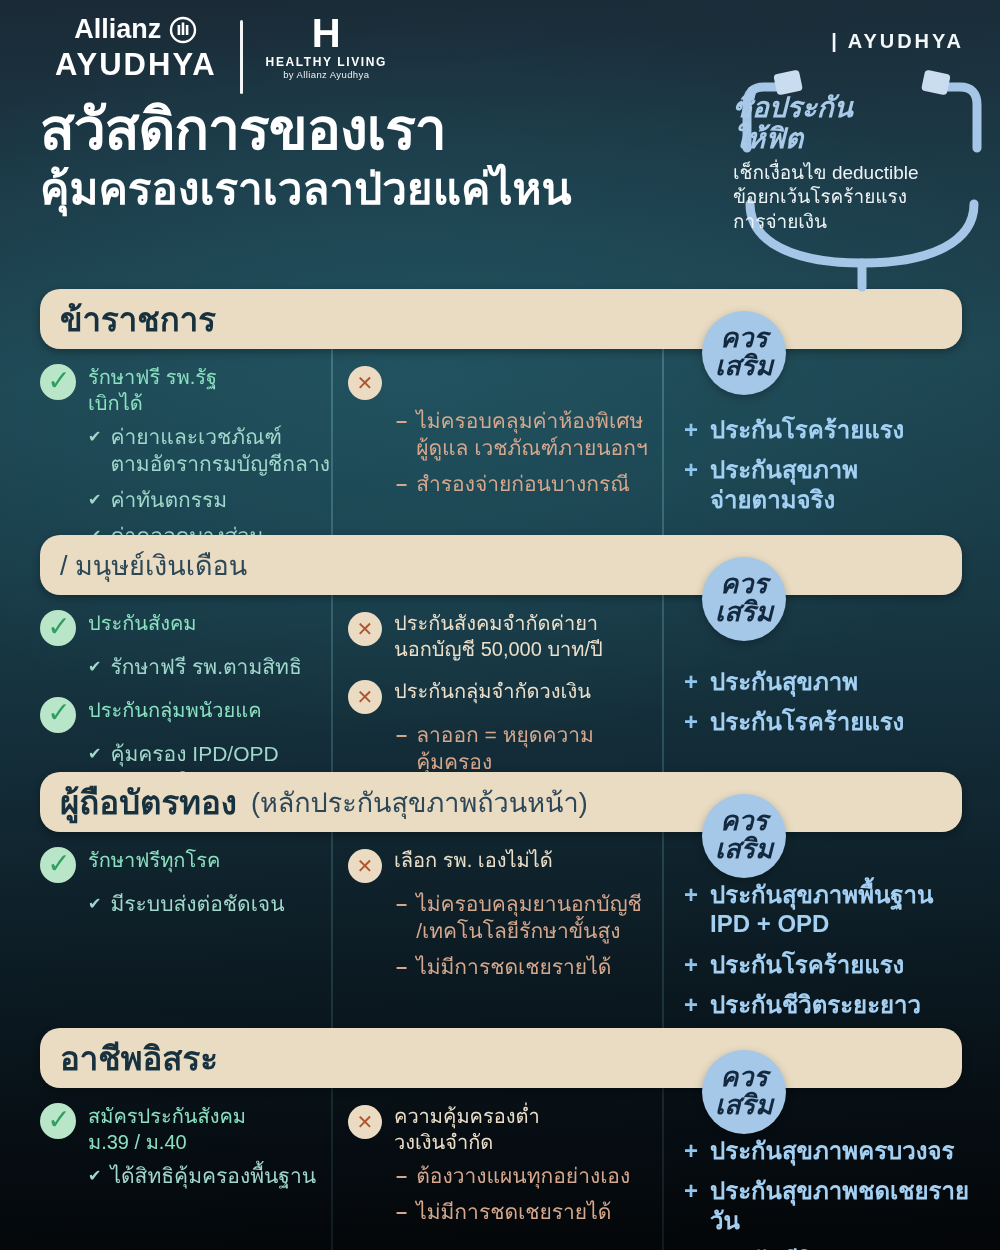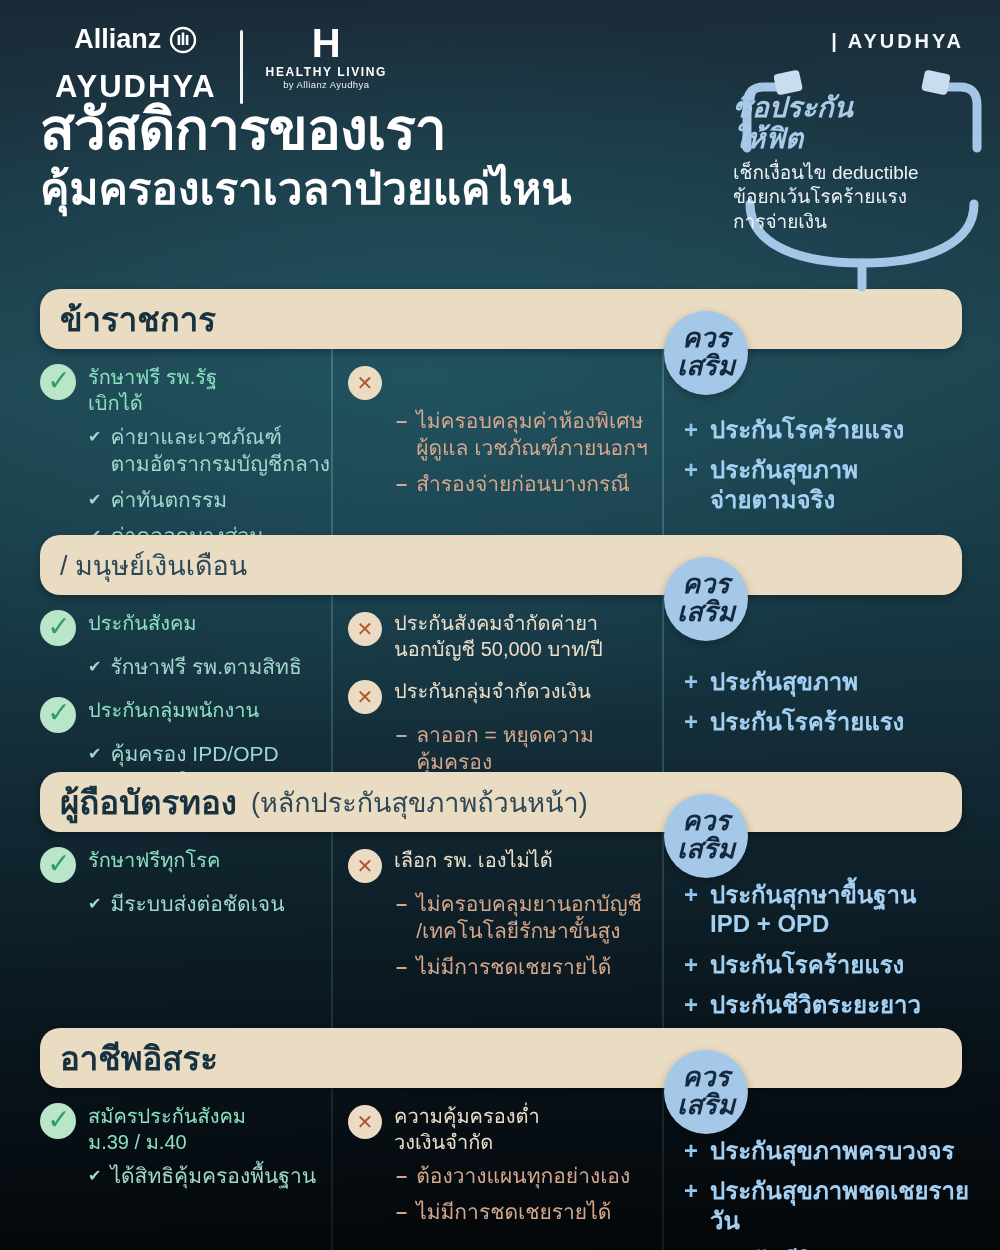--- a/index.html
+++ b/index.html
@@ -10,24 +10,24 @@
       radial-gradient(900px 520px at 42% 30%, rgba(36,92,106,.55), rgba(36,92,106,0) 70%),
       linear-gradient(178deg,#1a2a36 0%,#1c3a47 16%,#1e4652 30%,#193d49 44%,#132c37 60%,#0c1b23 76%,#060d12 90%,#040608 100%);
   }
   .pre{white-space:pre-line;}
   
   .vline{position:absolute;top:289px;bottom:0;width:2px;
     background:linear-gradient(180deg,rgba(130,195,205,.34),rgba(130,195,205,.10));z-index:0;}
   .vline-1{left:331px;} .vline-2{left:662px;}
 
   
-  .brand{position:absolute;left:55px;top:24px;display:flex;gap:15px;color:#fff;z-index:4;}
+  .brand{position:absolute;left:55px;top:14px;display:flex;gap:15px;color:#fff;z-index:4;}
   .az{text-align:center;}
   .az-top{display:flex;align-items:center;justify-content:center;gap:8px;font-size:27px;font-weight:800;}
-  .az-name{font-size:31px;font-weight:800;letter-spacing:2px;margin-top:14px;}
+  .az-name{font-size:31px;font-weight:800;letter-spacing:2px;margin-top:2px;}
   .brand-sep{width:3px;height:74px;background:#fff;opacity:.95;border-radius:2px;margin:6px 8px 0 8px;}
   .hl{text-align:center;padding-top:0;}
   .hl-h{font-size:40px;font-weight:900;line-height:.95;}
   .hl-t{font-size:12px;font-weight:800;letter-spacing:1.6px;margin-top:3px;}
   .hl-s{font-size:9.5px;letter-spacing:.4px;opacity:.92;}
   .wealth{position:absolute;right:36px;top:30px;color:#f4f7fa;font-size:20px;font-weight:600;letter-spacing:3px;z-index:4;}
 
   
   .main-title{position:absolute;left:40px;top:96px;color:#ffffff;z-index:2;}
   .t1{font-size:57px;font-weight:800;line-height:1.18;letter-spacing:-1px;}
@@ -40,21 +40,21 @@
   .co-h{padding-top:26px;font-size:28px;line-height:1.12;font-weight:800;font-style:italic;color:#a9cbe9;}
   .co-lines{margin-top:6px;font-size:19px;line-height:1.3;color:#eef3f7;font-weight:500;}
 
   
   .sec{position:absolute;left:0;width:100%;z-index:1;}
   .band{position:absolute;left:40px;right:38px;top:0;height:60px;background:#e9dcc3;border-radius:20px;
     display:flex;align-items:center;gap:14px;padding:0 20px;box-sizing:border-box;z-index:2;
     box-shadow:0 3px 8px rgba(0,0,0,.30);}
   .band-title{font-size:33px;font-weight:800;color:#17313f;white-space:nowrap;}
   .band-sub{font-size:27px;font-weight:500;color:#2d4757;white-space:nowrap;}
-  .badge{position:absolute;left:664px;top:22px;width:84px;height:84px;border-radius:50%;background:#a6c8e8;
+  .badge{position:absolute;left:702px;top:22px;width:84px;height:84px;border-radius:50%;background:#a6c8e8;
     display:flex;flex-direction:column;align-items:center;justify-content:center;z-index:3;
     color:#13293f;font-weight:800;font-style:italic;font-size:27px;line-height:1.02;
     box-shadow:0 3px 8px rgba(0,0,0,.25);}
   .cols{position:absolute;left:0;right:0;top:60px;bottom:0;}
   .col{position:absolute;top:0;box-sizing:border-box;}
   .col-pros{left:40px;width:294px;padding-top:15px;}
   .col-cons{left:348px;width:312px;padding-top:15px;}
   .col-recs{left:684px;width:302px;}
   .group + .group{margin-top:16px;}
   .g-head{display:flex;gap:12px;align-items:flex-start;}
@@ -218,21 +218,21 @@
                 <span class="bullet">✔</span>
                 <span class="pre">รักษาฟรี รพ.ตามสิทธิ</span>
               </div>
           </div>
         </div>
         <div class="group">
           <div class="g-head">
             <span class="ic ic-check">
                 <span>✓</span>
               </span>
-            <span class="g-title pre">ประกันกลุ่มพนักงาน</span>
+            <span class="g-title pre">ประกันกลุ่มพนัวยแค</span>
           </div>
           <div class="g-items">
             <div class="it">
                 <span class="bullet">✔</span>
                 <span class="pre">คุ้มครอง IPD/OPD
 ตามวงเงิน</span>
               </div>
           </div>
         </div>
       </div>
@@ -311,21 +311,21 @@
             <div class="it">
                 <span class="bullet">–</span>
                 <span class="pre">ไม่มีการชดเชยรายได้</span>
               </div>
           </div>
         </div>
       </div>
       <div class="col col-recs" style="padding-top:48px">
         <div class="rec">
             <span class="plus">+</span>
-            <span class="pre">ประกันสุกษาขื้นฐาน
+            <span class="pre">ประกันสุขภาพพื้นฐาน
 IPD + OPD</span>
           </div>
         <div class="rec">
             <span class="plus">+</span>
             <span class="pre">ประกันโรคร้ายแรง</span>
           </div>
         <div class="rec">
             <span class="plus">+</span>
             <span class="pre">ประกันชีวิตระยะยาว</span>
           </div>

